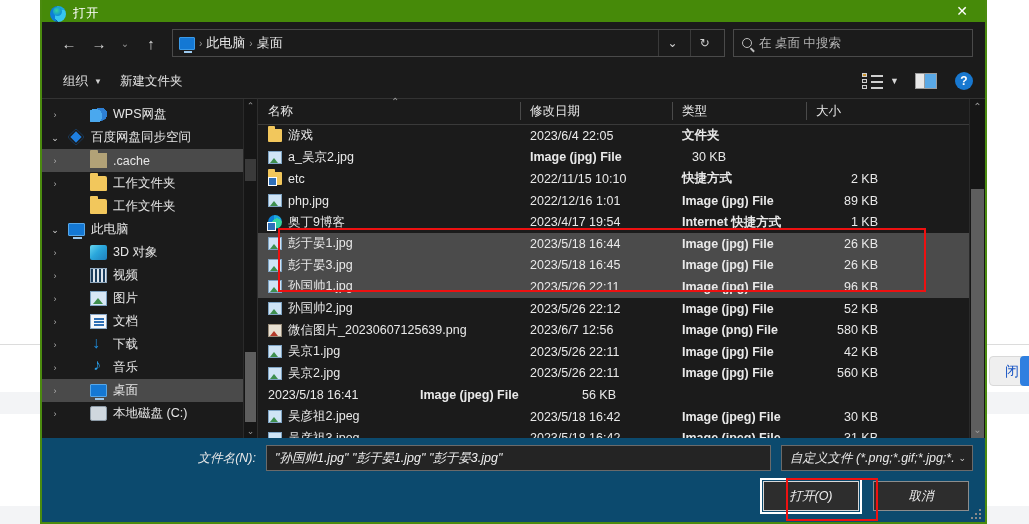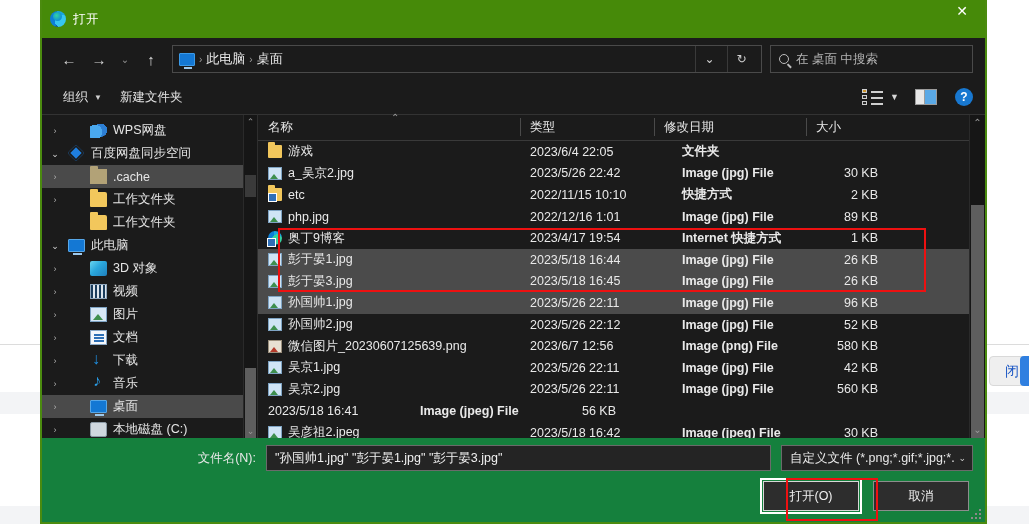--- a/index.html
+++ b/index.html
@@ -33,22 +33,22 @@
     width: 947px; height: 524px;
     background: #1b1b1b;
     border-left: 2px solid #4b8b0f;
     border-right: 2px solid #4b8b0f;
     border-bottom: 2px solid #4b8b0f;
     display: flex; flex-direction: column;
   }
 
   
   .titlebar {
-    height: 38px; background: #468a09; position: relative;
-    display: flex; align-items: center; flex: 0 0 auto;
+    height: 22px; background: #468a09; position: relative;
+    display: flex; align-items: flex-end; flex: 0 0 auto;
   }
   .titlebar .app-icon {
     width: 16px; height: 16px; margin-left: 8px; position: relative;
     border-radius: 50%;
     background:
       radial-gradient(circle at 70% 62%, #37c6f0 0 42%, rgba(0,0,0,0) 43%),
       conic-gradient(from 200deg, #0d7fd6 0deg 150deg, #1aa7e0 150deg 250deg, #0b5fa8 250deg 360deg);
   }
   .titlebar .app-icon::after {
     content: ""; position: absolute; left: 3px; top: 1px;
@@ -93,21 +93,21 @@
   .crumb-text { color: #e8e8e8; font-size: 13px; white-space: nowrap; }
   .crumb-sep { color: #9a9a9a; font-size: 10px; }
   .crumb-spacer { flex: 1 1 auto; }
   .crumb-chev, .crumb-refresh {
     width: 28px; height: 26px; color: #d0d0d0; font-size: 12px;
     display: flex; align-items: center; justify-content: center;
     border-left: 1px solid #3a3a3a;
   }
 
   .searchbox {
-    width: 203px; height: 28px; margin-left: 8px; flex: 0 0 auto;
+    width: 240px; height: 28px; margin-left: 8px; flex: 0 0 auto;
     border: 1px solid #4a4a4a; background: #1b1b1b;
     display: flex; align-items: center; padding: 0 8px; gap: 7px;
   }
   .search-icon {
     width: 10px; height: 10px; border: 1.5px solid #bdbdbd; border-radius: 50%;
     position: relative; flex: 0 0 auto;
   }
   .search-icon::after {
     content: ""; position: absolute; right: -4px; bottom: -3px;
     width: 5px; height: 1.5px; background: #bdbdbd; transform: rotate(45deg);
@@ -332,21 +332,21 @@
   .fl-scroll .arr { height: 16px; color: #9a9a9a; font-size: 10px; text-align: center; line-height: 16px; }
   .fl-scroll .arr.bottom { position: absolute; bottom: 0; left: 0; right: 0; }
   .fl-scroll .thumb { position: absolute; left: 1px; right: 1px; top: 90px; height: 250px; background: #5e5e5e; }
 
   
   .annot {
     position: absolute; border: 2px solid #ee1111; pointer-events: none; z-index: 40;
   }
 
   
-  .dlg-bottom { flex: 0 0 auto; background: #15803d; padding: 0; position: relative; }
+  .dlg-bottom { flex: 0 0 auto; background: #0c4a6e; padding: 0; position: relative; font-style: italic; }
   .row-filename {
     height: 40px; display: flex; align-items: center; padding: 0 12px;
   }
   .fn-label {
     width: 212px; text-align: right; padding-right: 10px; color: #e8e8e8; font-size: 12.5px;
     flex: 0 0 auto;
   }
   .fn-input {
     flex: 1 1 auto; height: 26px; border: 1px solid #6a6a6a; background: #242424;
     color: #f0f0f0; font-size: 12.5px; display: flex; align-items: center;
@@ -533,25 +533,25 @@
           <div class="arr bottom">⌄</div>
         </div>
       </div>
 
       <div class="filelist">
         <div class="fl-header">
           <div class="fl-hcell c-name">
             <span>名称</span>
             <span class="sort-caret">⌃</span>
           </div>
+          <div class="fl-hcell c-date">
+            <span>修改日期</span>
+          </div>
           <div class="fl-hcell c-type">
             <span>类型</span>
-          </div>
-          <div class="fl-hcell c-date">
-            <span>修改日期</span>
           </div>
           <div class="fl-hcell c-size">
             <span>大小</span>
           </div>
         </div>
         <div class="fl-rows" id="fl-rows">
             <div class="fl-row">
               <div class="fl-cell name c-name">
                 <span class="fi fi-folder"></span>
                 <span>游戏</span>
@@ -563,23 +563,20 @@
                 <span>文件夹</span>
               </div>
               <div class="fl-cell size c-size">
                 <span></span>
               </div>
             </div>
             <div class="fl-row">
               <div class="fl-cell name c-name">
                 <span class="fi fi-img"></span>
                 <span>a_吴京2.jpg</span>
-              </div>
-              <div class="fl-cell date c-date">
-                <span>2023/5/26 22:42</span>
               </div>
               <div class="fl-cell type c-type">
                 <span>Image (jpg) File</span>
               </div>
               <div class="fl-cell size c-size">
                 <span>30 KB</span>
               </div>
             </div>
             <div class="fl-row">
               <div class="fl-cell name c-name">

